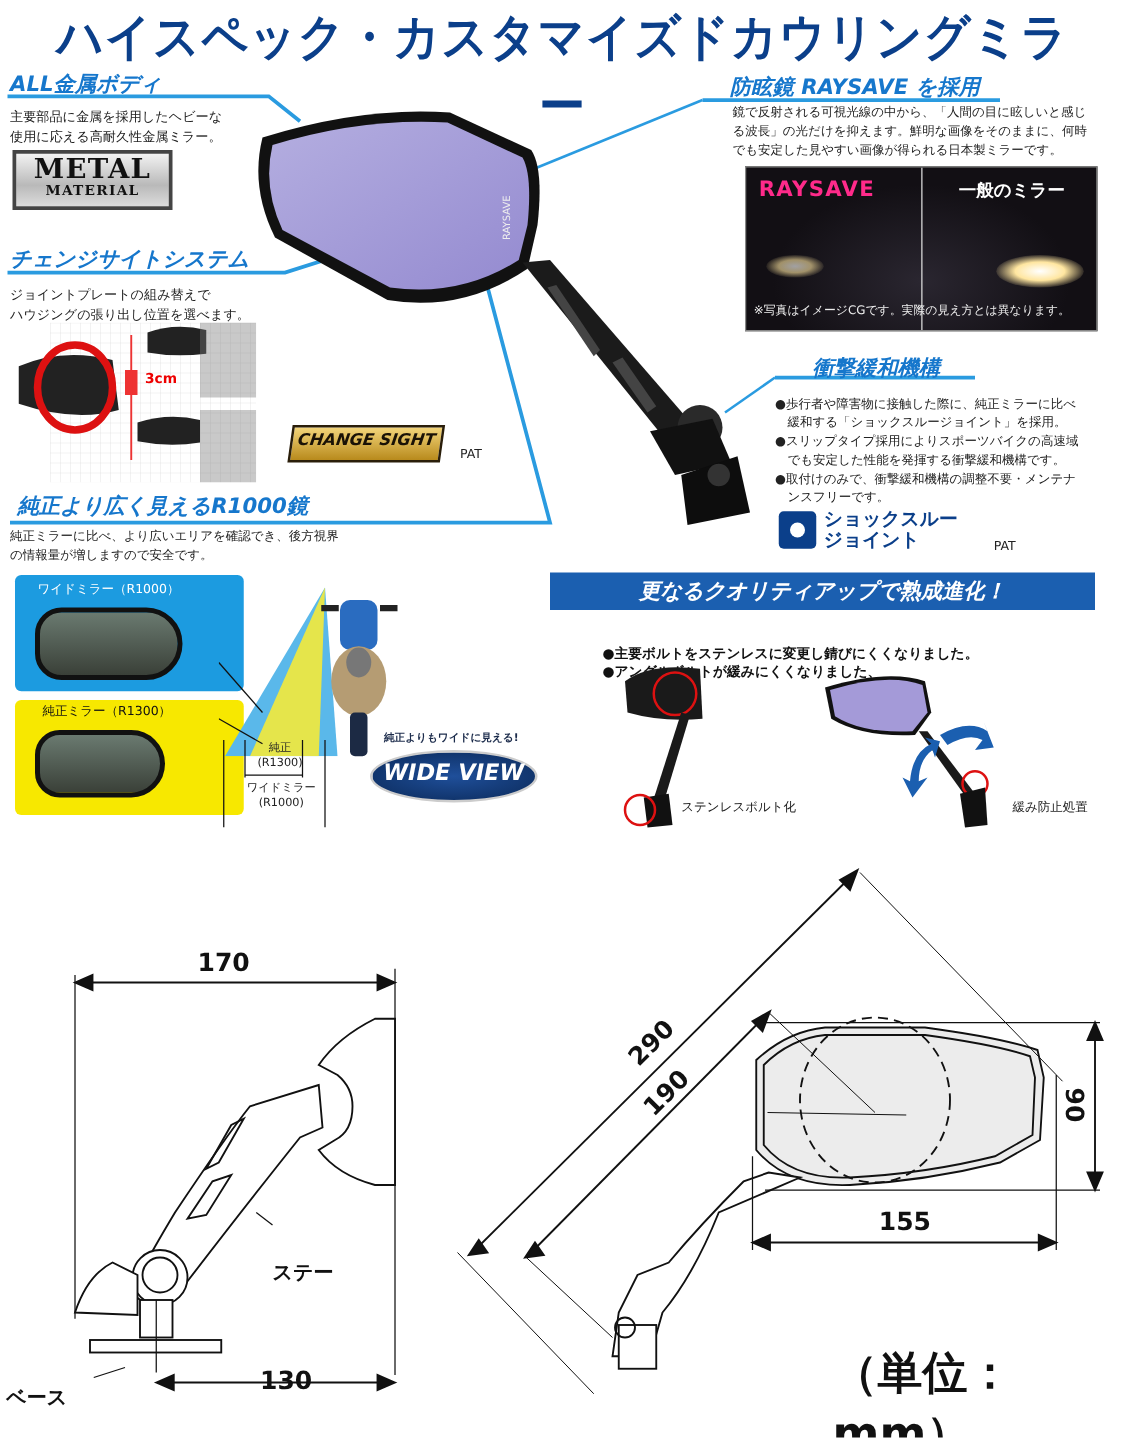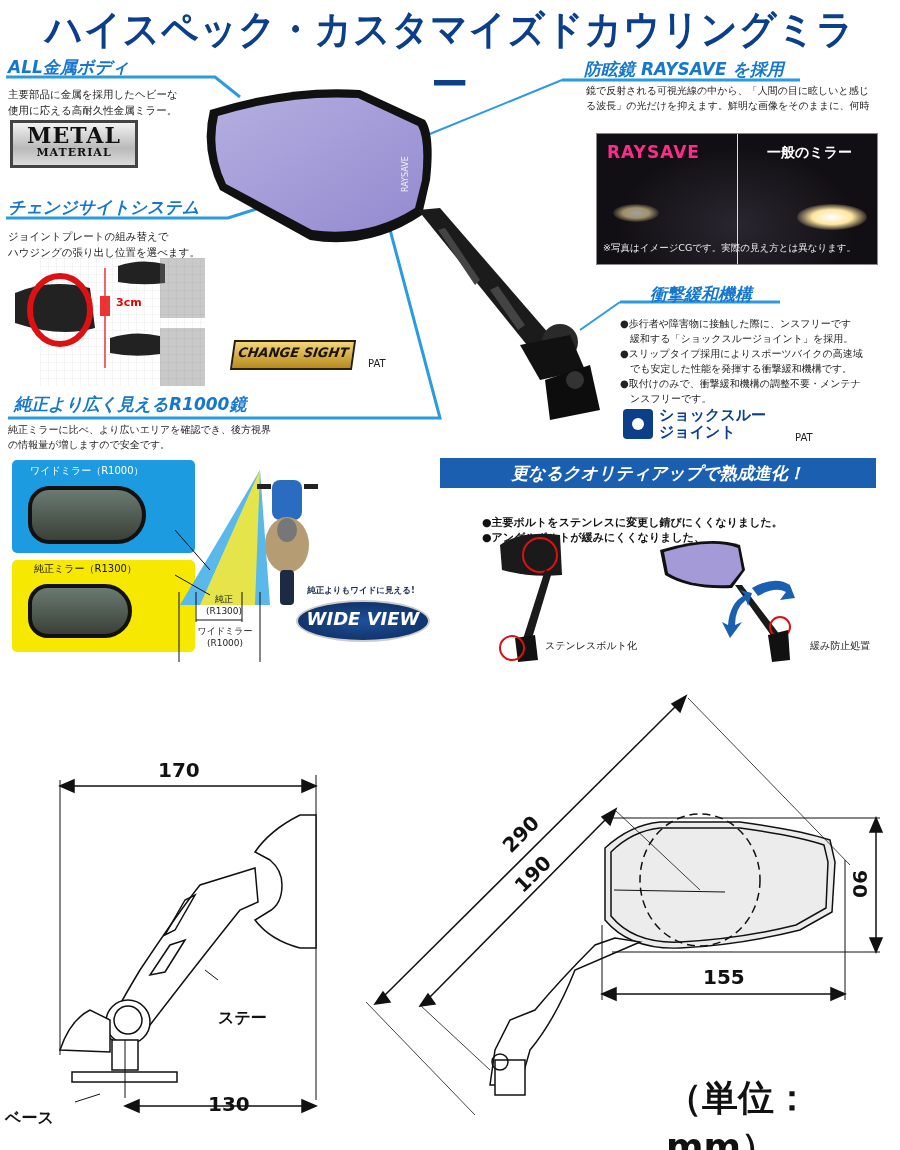--- a/index.html
+++ b/index.html
@@ -102,33 +102,34 @@
   <rect x="160" y="70" width="45" height="58" fill="#777" opacity="0.4"></rect>
 </svg>
 <div class="abs" style="left:116px;top:296px;color:#e00;font-size:11px;font-weight:bold">3cm</div>
 <div class="abs change-sight">CHANGE SIGHT</div>
 <div class="abs pat" style="left:368px;top:358px">PAT</div>
 
 <div class="abs sec-head" style="left:584px;top:58px">防眩鏡 RAYSAVE を採用</div>
 <div class="abs body-text" style="left:586px;top:83px;font-size:10px;line-height:15px">
   <div>鏡で反射される可視光線の中から、「人間の目に眩しいと感じ</div>
   <div>る波長」の光だけを抑えます。鮮明な画像をそのままに、何時</div>
+  <div>でも安定した見やすい画像が得られる日本製ミラーです。</div>
 </div>
 <div class="abs raysave-box">
   <div class="abs left-label">RAYSAVE</div>
   <div class="abs right-label">一般のミラー</div>
   <div class="abs divider"></div>
   <div class="abs headlight" style="left:16px;top:70px;opacity:0.6"></div>
   <div class="abs headlight" style="left:200px;top:70px;width:70px;height:26px"></div>
   <div class="abs note">※写真はイメージCGです。実際の見え方とは異なります。</div>
 </div>
 
 <div class="abs sec-head" style="left:650px;top:283px">衝撃緩和機構</div>
 <div class="abs body-text" style="left:620px;top:316px;font-size:10px;line-height:15px">
-  <div>●歩行者や障害物に接触した際に、ンスフリーです</div>
+  <div>●歩行者や障害物に接触した際に、純正ミラーに比べ</div>
   <div>　緩和する「ショックスルージョイント」を採用。</div>
   <div>●スリップタイプ採用によりスポーツバイクの高速域</div>
   <div>　でも安定した性能を発揮する衝撃緩和機構です。</div>
   <div>●取付けのみで、衝撃緩和機構の調整不要・メンテナ</div>
   <div>　ンスフリーです。</div>
 </div>
 <div class="abs shock-logo">
   <div class="mark"></div>
   <div class="txt">
     <div>ショックスルー</div>

